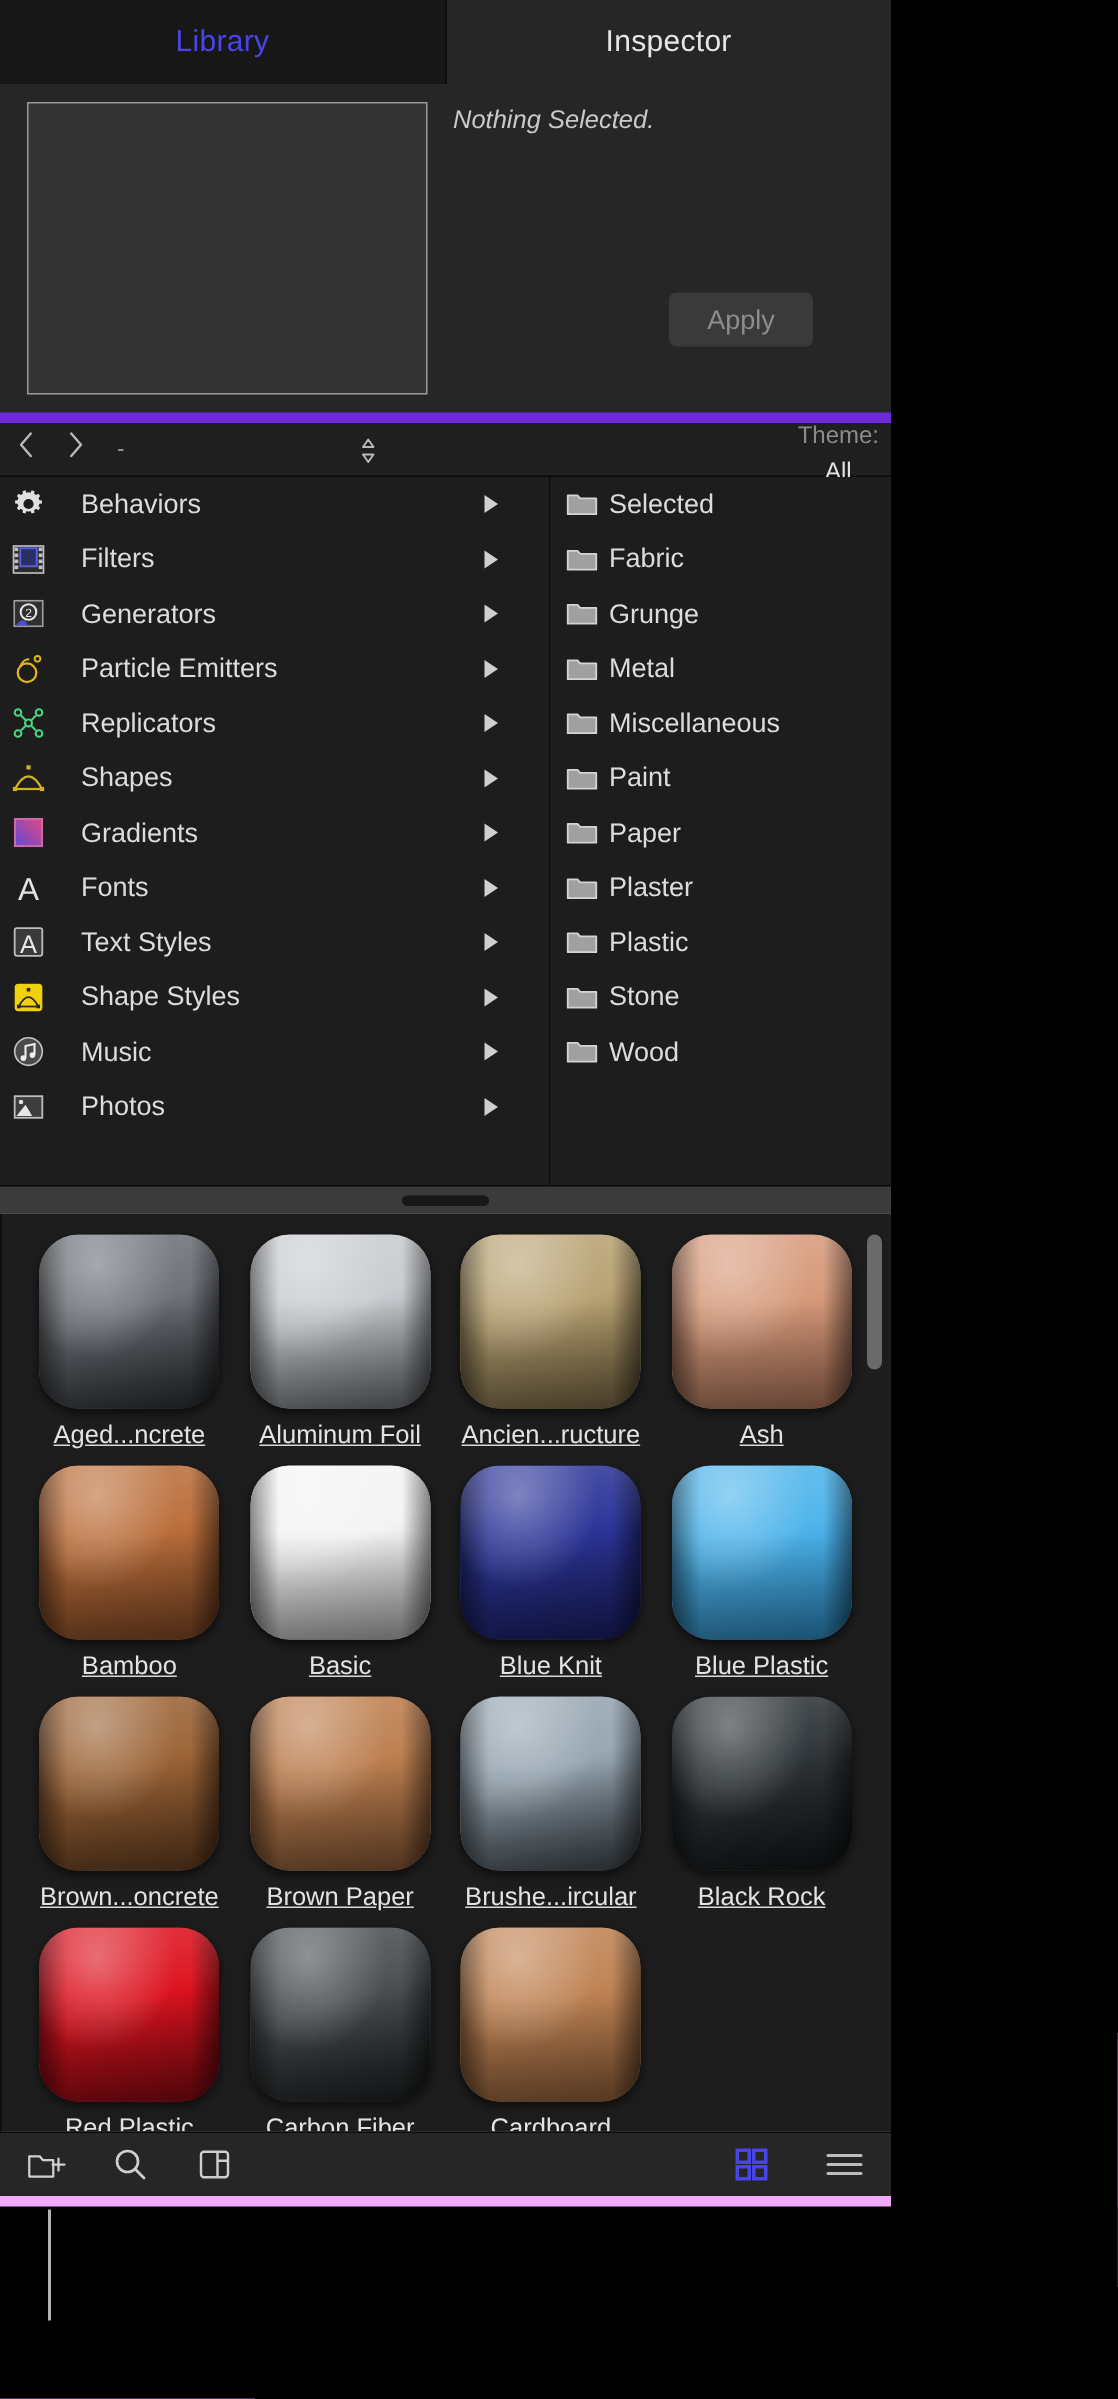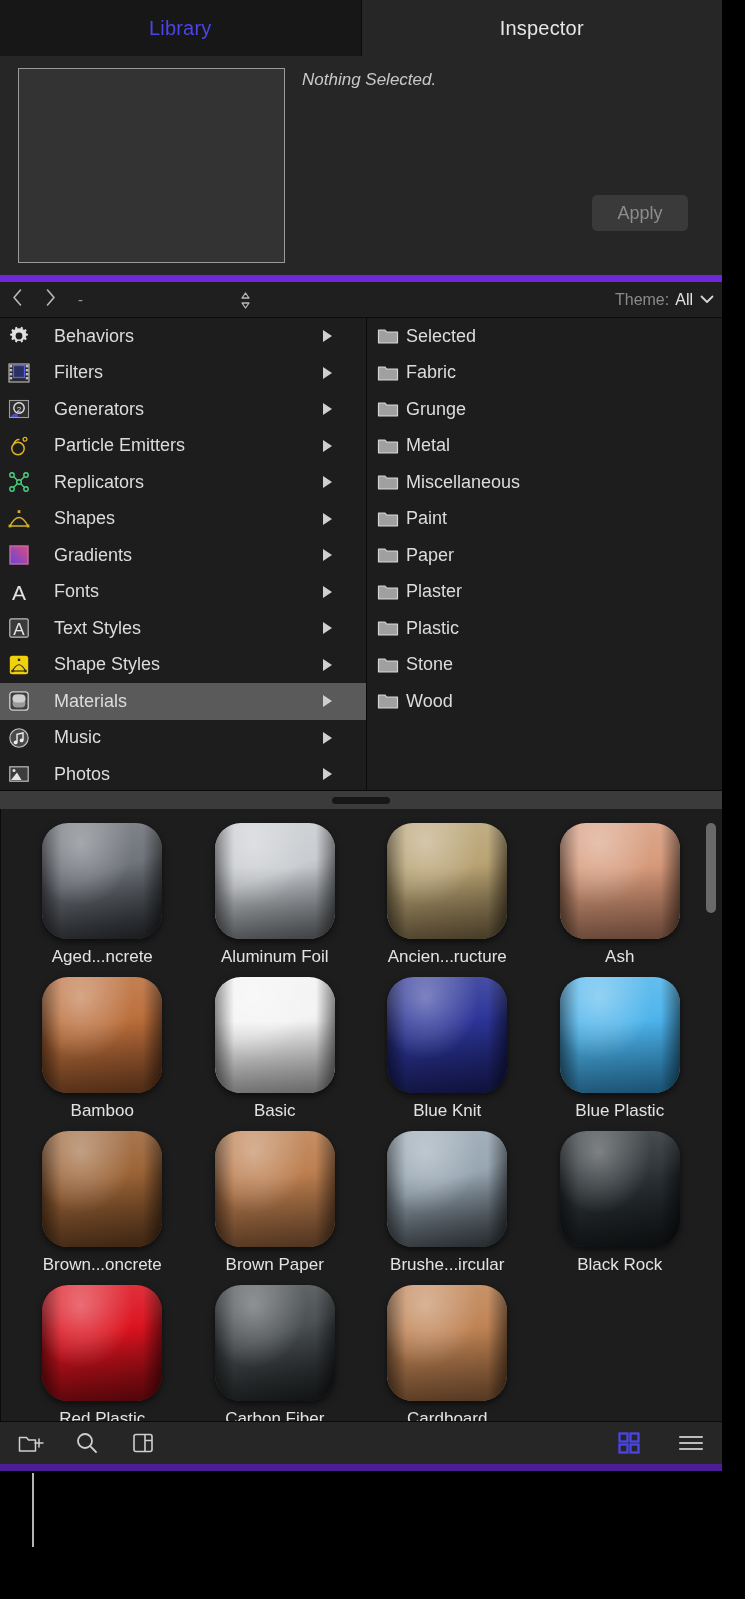--- a/index.html
+++ b/index.html
@@ -1,51 +1,51 @@
 <!DOCTYPE html>
 <html><head>
 <meta charset="utf-8">
 <style>
   html,body{margin:0;padding:0;background:#000;}
   body{
     width:745px;height:1599px;overflow:hidden;
     font-family:"Liberation Sans","DejaVu Sans",sans-serif;
     color:#d8d8d8;-webkit-font-smoothing:antialiased;
   }
-  .app{position:relative;width:722px;height:1599px;background:#4c1d95;}
+  .app{position:relative;width:594px;height:1599px;background:#f0abfc;}
 
   
   .tabbar{display:flex;height:56px;background:#1a1a1a;}
   .tab{flex:1;display:flex;align-items:center;justify-content:center;
        font-size:20px;letter-spacing:.2px;cursor:default;}
   .tab.active{background:#171717;color:#4b45e8;}
   .tab.inactive{background:#262626;color:#e6e6e6;}
   .tab-sep{width:1px;background:#0b0b0b;}
 
   
   .header{position:relative;height:219px;background:#262626;
           border-bottom:7px solid #6d28d9;}
   .preview-box{position:absolute;left:18px;top:12px;width:267px;height:195px;
                background:#333;border:1px solid #9a9a9a;box-sizing:border-box;}
   .nothing-selected{position:absolute;left:302px;top:14px;font-size:17px;
                     font-style:italic;color:#c9c9c9;}
-  .apply-btn{position:absolute;right:34px;top:139px;width:96px;height:36px;
+  .apply-btn{position:absolute;right:52px;top:139px;width:96px;height:36px;
              background:#3a3a3a;border-radius:5px;display:flex;align-items:center;
              justify-content:center;font-size:18px;color:#8d8d8d;}
 
   
   .navbar{position:relative;height:35px;background:#1f1f1f;
           border-bottom:1px solid #0b0b0b;display:flex;align-items:center;}
   .nav-arrow{width:34px;text-align:center;font-size:19px;color:#b9b9b9;}
   .nav-dash{margin-left:10px;font-size:15px;color:#9d9d9d;}
   .nav-stepper{position:absolute;left:236px;top:7px;width:18px;height:22px;
                display:flex;flex-direction:column;align-items:center;
                justify-content:center;color:#b9b9b9;font-size:10px;line-height:9px;}
   .theme-wrap{position:absolute;right:8px;top:0;height:35px;display:flex;
-              align-items:center;gap:6px;}
+              align-items:center;gap:6px;flex-direction:column;}
   .theme-label{font-size:16px;color:#8b8b8b;}
   .theme-value{font-size:16px;color:#e2e2e2;}
   .theme-caret{font-size:12px;color:#d5d5d5;margin-left:1px;}
 
   
   .columns{position:relative;height:472px;display:flex;background:#1d1d1d;}
   .col-left{width:366px;position:relative;overflow:hidden;background:#1d1d1d;}
   .col-div{width:1px;background:#0a0a0a;}
   .col-right{flex:1;position:relative;overflow:hidden;background:#1d1d1d;}
 
@@ -64,21 +64,21 @@
         box-sizing:border-box;}
   .frow.sel{background:#5a5a5a;}
   .frow .lbl{font-size:18px;color:#dcdcdc;margin-left:7px;}
 
   
   .splitter{height:18px;background:#3b3b3b;display:flex;align-items:center;
             justify-content:center;border-top:1px solid #0a0a0a;}
   .splitter .pill{width:58px;height:7px;border-radius:4px;background:#171717;}
 
   
-  .gridwrap{position:relative;height:612px;background:#1d1d1d;overflow:hidden;}
+  .gridwrap{position:relative;height:612px;background:#1d1d1d;overflow:hidden;text-decoration:underline;}
   .grid{display:grid;grid-template-columns:repeat(4,1fr);
         padding:14px 16px 0 16px;}
   .cell{display:flex;flex-direction:column;align-items:center;margin-bottom:10px;}
   .thumb{width:120px;height:116px;border-radius:26px;position:relative;
          overflow:hidden;box-shadow:0 3px 7px rgba(0,0,0,.6);}
   .thumb .gloss{position:absolute;inset:0;border-radius:26px;
         background:radial-gradient(ellipse at 32% 18%,rgba(255,255,255,.34) 0%,rgba(255,255,255,0) 46%),
                    linear-gradient(180deg,rgba(255,255,255,.12) 0%,rgba(0,0,0,0) 38%,rgba(0,0,0,.45) 100%);}
   .thumb .side{position:absolute;inset:0;border-radius:26px;
         background:linear-gradient(90deg,rgba(0,0,0,.5) 0%,rgba(0,0,0,0) 16%,rgba(0,0,0,0) 84%,rgba(0,0,0,.5) 100%);}
@@ -282,31 +282,20 @@
               <g fill="#2a2a2a">
                 <rect x="3.3" y="15.8" width="2.4" height="2.4"></rect>
                 <rect x="16.3" y="15.8" width="2.4" height="2.4"></rect>
                 <rect x="9.8" y="4.6" width="2.4" height="2.4"></rect>
               </g>
             </svg>
           </span>
           <span class="lbl">Shape Styles</span>
           <span class="disc"></span>
         </div>
-        <div class="row sel">
-          <span class="ico">
-            <svg width="22" height="22" viewBox="0 0 22 22">
-              <rect x="1.8" y="1.8" width="18.4" height="18.4" rx="3" fill="#3f3f3f" stroke="#d0d0d0" stroke-width="1.3"></rect>
-              <rect x="4.6" y="4.6" width="12.8" height="12.8" rx="4" fill="#9a9a9a"></rect>
-              <rect x="4.6" y="4.6" width="12.8" height="8" rx="4" fill="#cfcfcf"></rect>
-            </svg>
-          </span>
-          <span class="lbl">Materials</span>
-          <span class="disc"></span>
-        </div>
         <div class="row">
           <span class="ico">
             <svg width="22" height="22" viewBox="0 0 22 22">
               <circle cx="11" cy="11" r="9.2" fill="#4a4a4a" stroke="#c4c4c4" stroke-width="1.1"></circle>
               <path d="M9 15.2 V7.4 L15 6 V13.2" fill="none" stroke="#ededed" stroke-width="1.4"></path>
               <circle cx="7.6" cy="15.4" r="1.9" fill="#ededed"></circle>
               <circle cx="13.6" cy="13.4" r="1.9" fill="#ededed"></circle>
             </svg>
           </span>
           <span class="lbl">Music</span>

